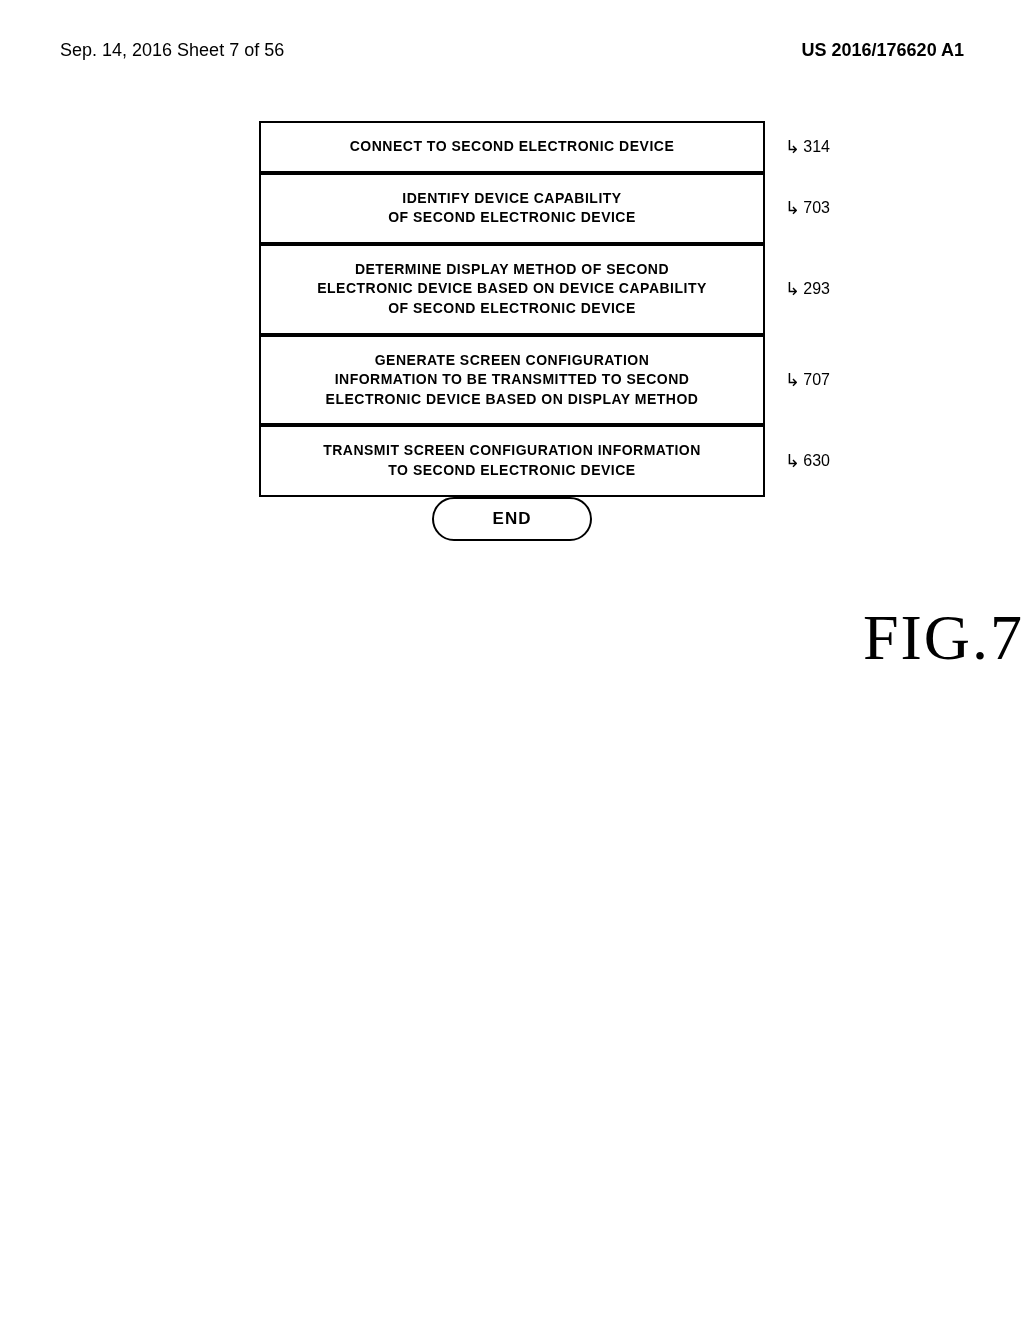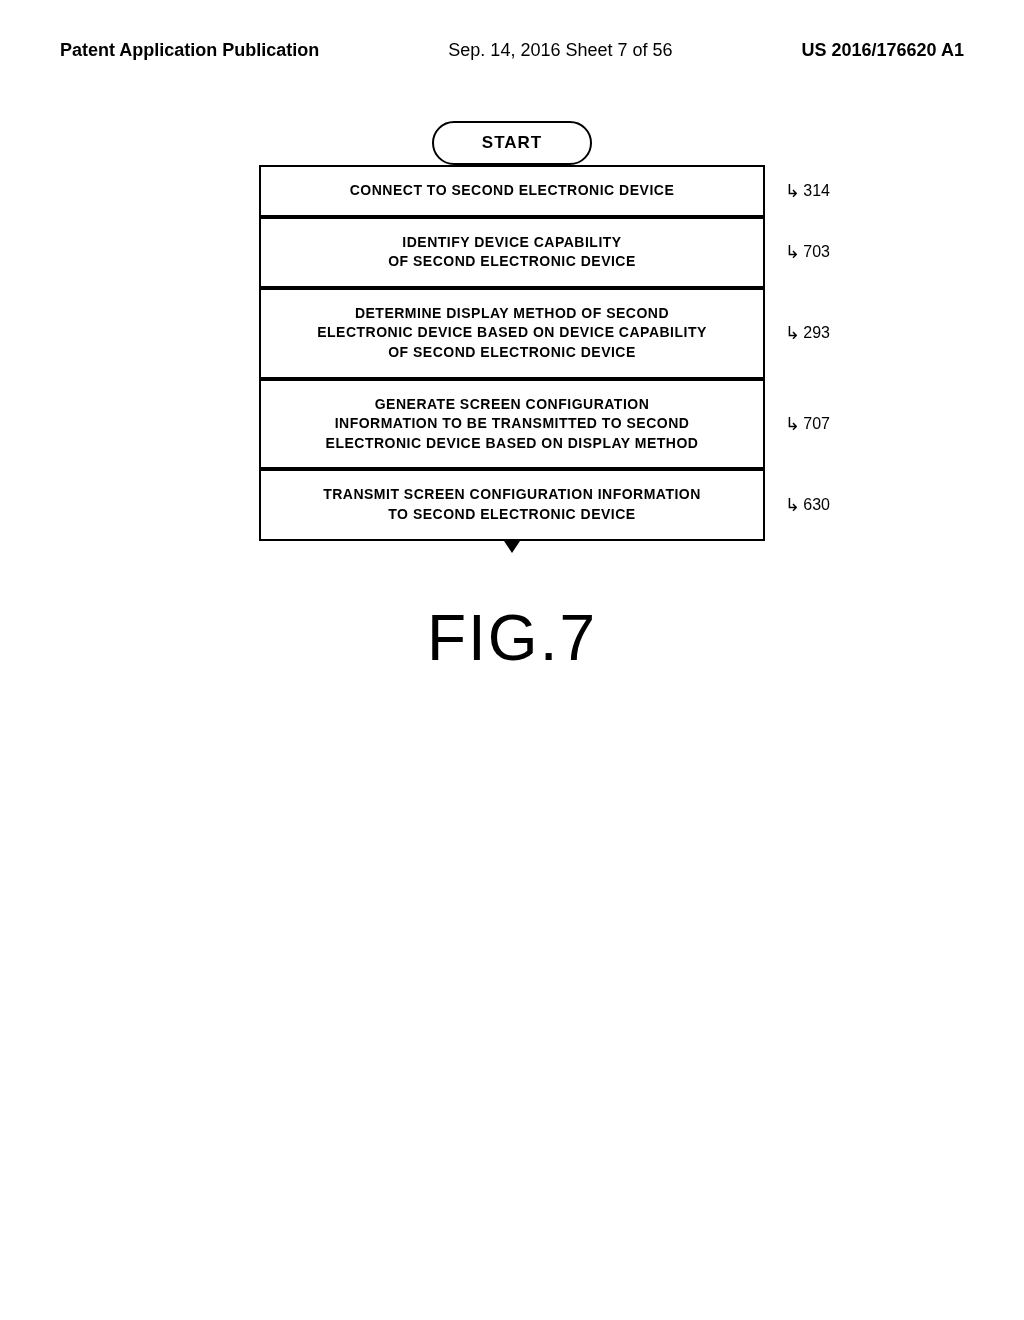--- a/index.html
+++ b/index.html
@@ -111,41 +111,37 @@
     }
 
     .node-wrapper {
       position: relative;
       display: flex;
       align-items: center;
       justify-content: center;
     }
 
     .fig-label {
-      text-align: center;
+      text-align: right;
       font-size: 64px;
-      font-family: Liberation Sans, sans-serif;
+      font-family: Liberation Serif, serif;
       margin-top: 40px;
       letter-spacing: 2px;
     }
   </style>
 </head>
 <body>
 
 <div class="page-header">
-  <div class="header-left">Patent Application Publication</div>
   <div class="header-center">Sep. 14, 2016  Sheet 7 of 56</div>
   <div class="header-right">US 2016/176620 A1</div>
 </div>
 
 <div class="diagram-container">
 
-  <div class="node-wrapper">
-    <div class="start-end-shape">START</div>
-  </div>
 
   <div class="arrow-down">
     <div class="arrow-line"></div>
     <div class="arrow-head"></div>
   </div>
 
   <div class="node-wrapper">
     <div class="process-box">CONNECT TO SECOND ELECTRONIC DEVICE</div>
     <div class="ref-label">
       <span class="ref-hook">↲</span>
@@ -203,16 +199,19 @@
       <span class="ref-hook">↲</span>
       <span>630</span>
     </div>
   </div>
 
   <div class="arrow-down">
     <div class="arrow-line"></div>
     <div class="arrow-head"></div>
   </div>
 
+  <div class="node-wrapper">
+    <div class="start-end-shape">END</div>
+  </div>
 
 </div>
 
 <div class="fig-label">FIG.7</div>
 
 </body></html>

